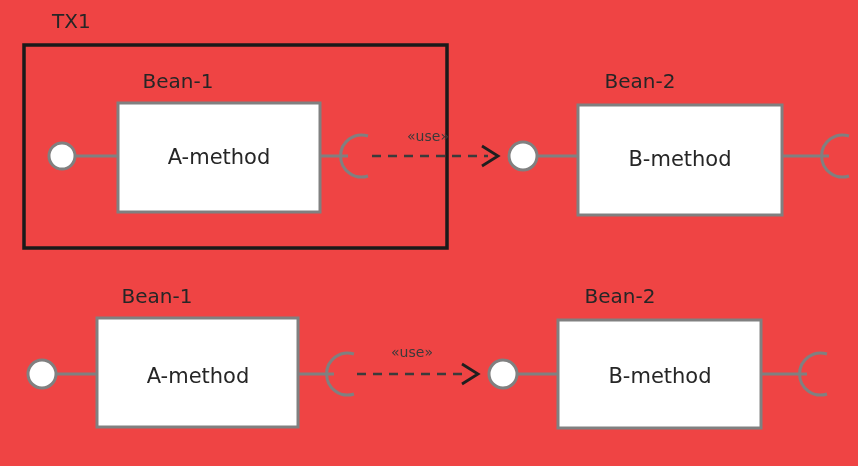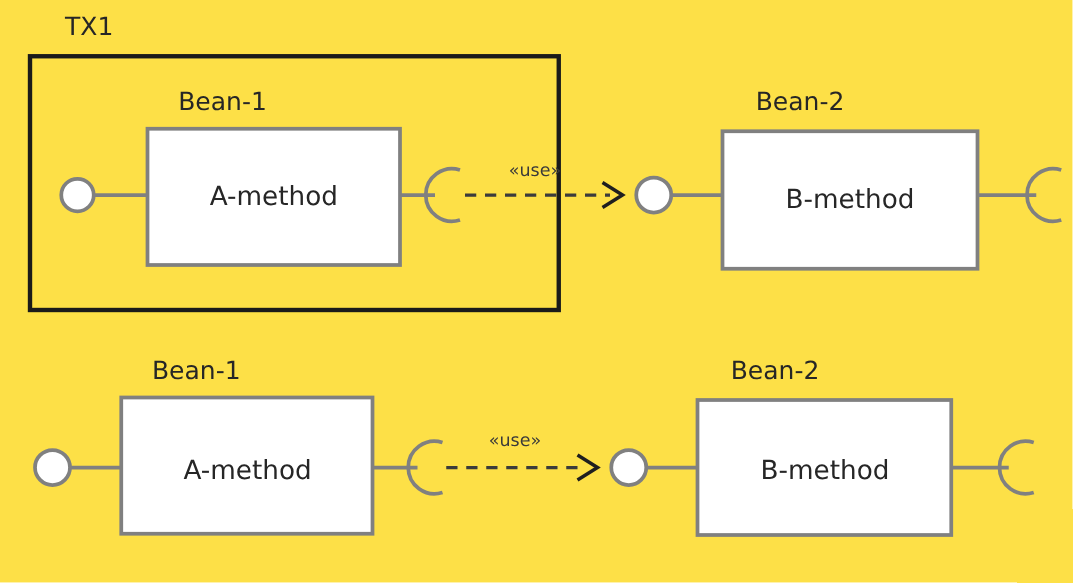--- a/index.html
+++ b/index.html
@@ -8,21 +8,21 @@
     padding: 0;
     background: #ffffff;
   }
   body {
     font-family: "DejaVu Sans", sans-serif;
   }
   #canvas {
     position: relative;
     width: 858px;
     height: 466px;
-    background: #fde047;
+    background: #ef4444;
     overflow: hidden;
   }
   #diagram-svg {
     position: absolute;
     left: 0;
     top: 0;
     width: 858px;
     height: 466px;
   }
   .comp-box {

